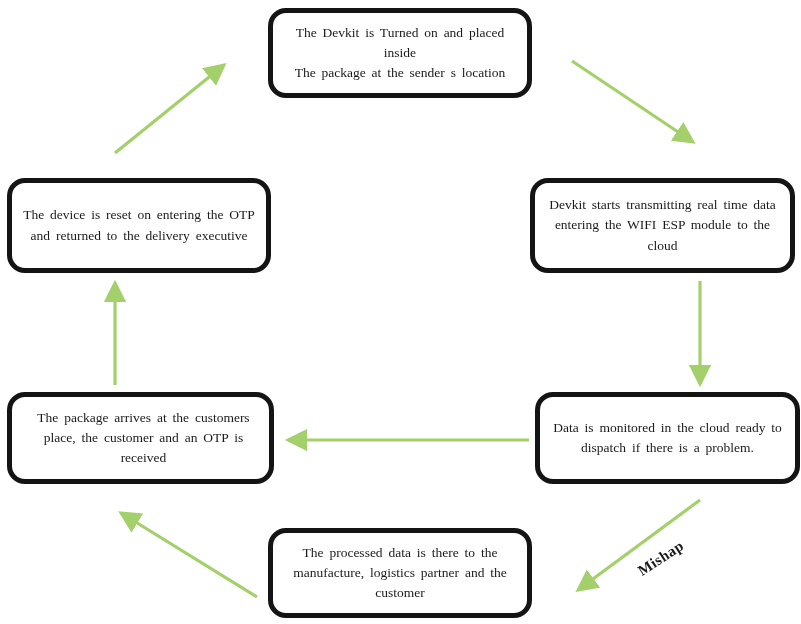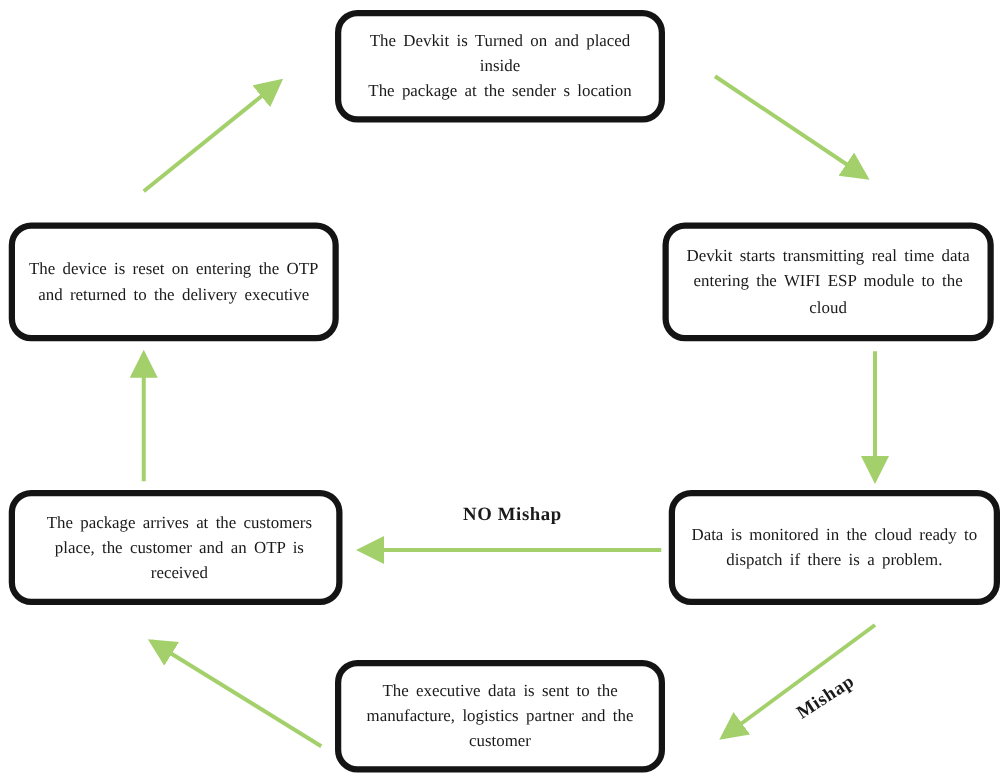--- a/index.html
+++ b/index.html
@@ -103,33 +103,32 @@
 entering the WIFI ESP module to the
 cloud</span>
   </div>
 
   <div class="node" id="box-right-lower">
     <span class="node-text">Data is monitored in the cloud ready to
 dispatch if there is a problem.</span>
   </div>
 
   <div class="node" id="box-bottom">
-    <span class="node-text">The executive data is sent to the
+    <span class="node-text">The processed data is there to the
 manufacture, logistics partner and the
 customer</span>
   </div>
 
   <div class="node" id="box-left-lower">
     <span class="node-text">The package arrives at the customers
 place, the customer and an OTP is
 received</span>
   </div>
 
   <div class="node" id="box-left-upper">
     <span class="node-text">The device is reset on entering the OTP
 and returned to the delivery executive</span>
   </div>
 
-  <div class="edge-label" id="label-no-mishap">NO Mishap</div>
 
   <div class="edge-label" id="label-mishap">Mishap</div>
 
 </div>
 
 </body></html>

